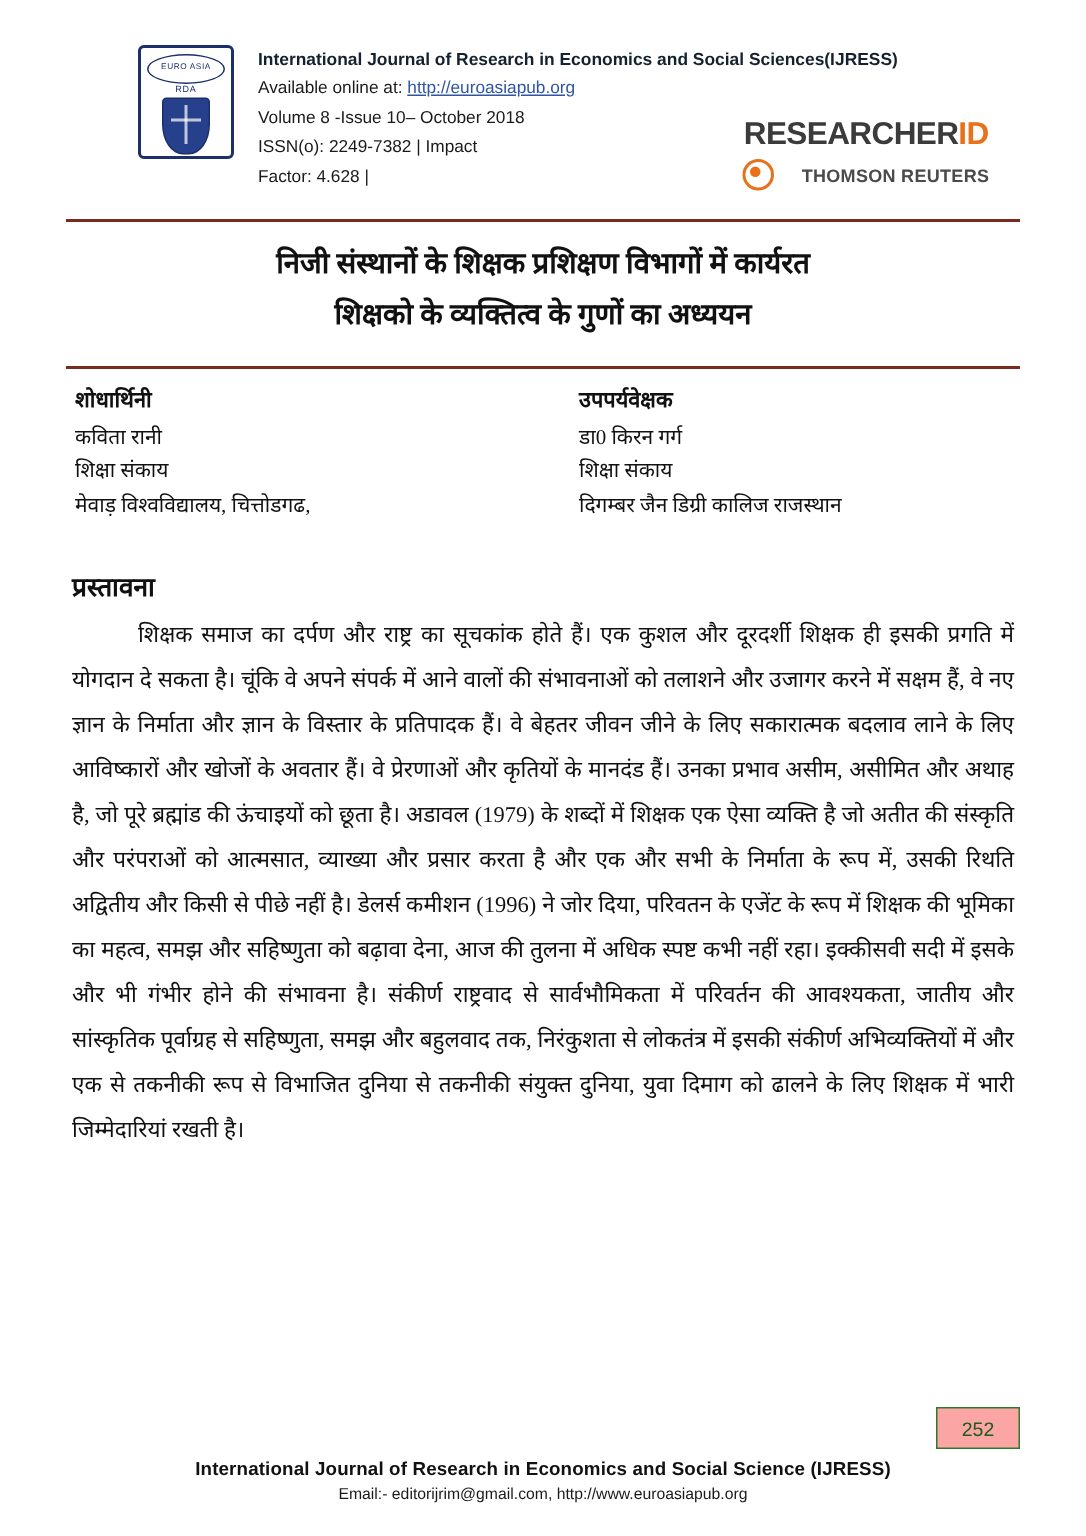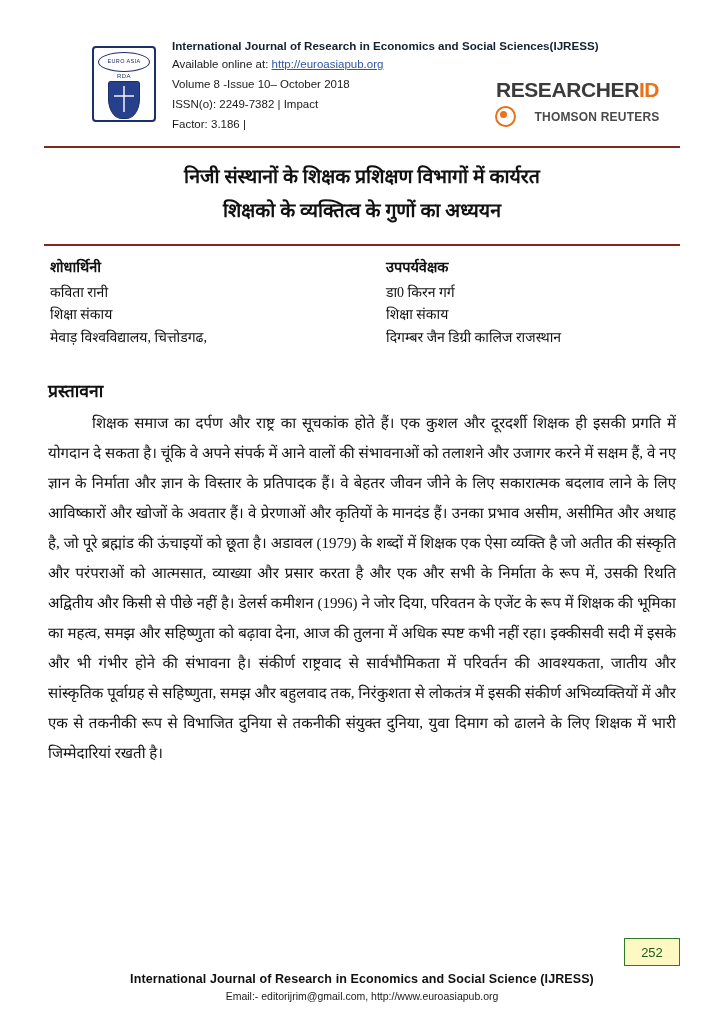--- a/index.html
+++ b/index.html
@@ -19,21 +19,21 @@
     position: relative;
     width: 724px;
     height: 1024px;
     box-sizing: border-box;
     padding: 28px 44px 0 44px;
   }
 
   
   .header {
     display: flex;
-    align-items: center;
+    align-items: flex-start;
     gap: 14px;
     min-height: 112px;
   }
   .logo {
     width: 66px;
     height: 78px;
     flex: 0 0 auto;
     position: relative;
     margin-left: 48px;
     margin-top: 2px;
@@ -247,21 +247,21 @@
     margin-top: 3px;
     color: #1a1a1a;
   }
   .page-number {
     position: absolute;
     right: 44px;
     bottom: 58px;
     width: 54px;
     height: 26px;
     border: 1px solid #2d7a2d;
-    background: #fef9c3;
+    background: #fca5a5;
     color: #1e5c1e;
     font-family: "Liberation Sans", sans-serif;
     font-size: 13px;
     display: flex;
     align-items: center;
     justify-content: center;
   }
 </style>
 </head>
 <body>
@@ -279,21 +279,21 @@
     </div>
 
     <div class="header-text">
       <div class="journal-title header-row">International Journal of Research in Economics and Social Sciences(IJRESS)</div>
       <div class="header-row">
         <span>Available online at:</span>
         <a class="link" href="#">http://euroasiapub.org</a>
       </div>
       <div class="header-row">Volume 8 -Issue 10– October 2018</div>
       <div class="header-row">ISSN(o): 2249-7382 | Impact</div>
-      <div class="header-row">Factor: 3.186 |</div>
+      <div class="header-row">Factor: 4.628 |</div>
     </div>
 
     <div class="researcher-id">
       <div class="rid-word">
         <span>RESEARCHER</span><span class="orange">ID</span>
       </div>
       <div class="rid-thomson">
         <span class="tr-mark"></span>
         <span>THOMSON REUTERS</span>
       </div>

